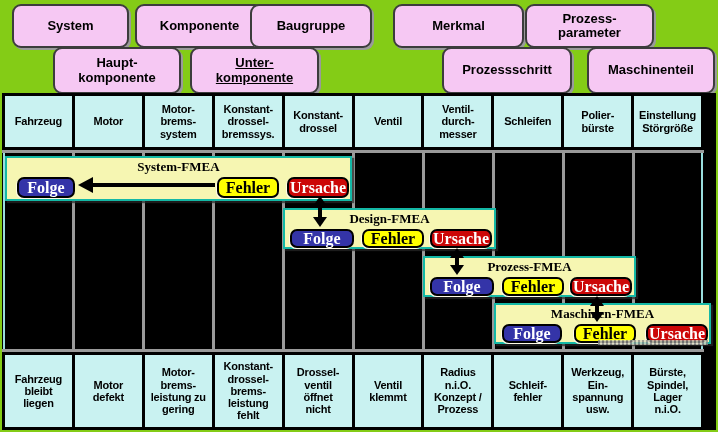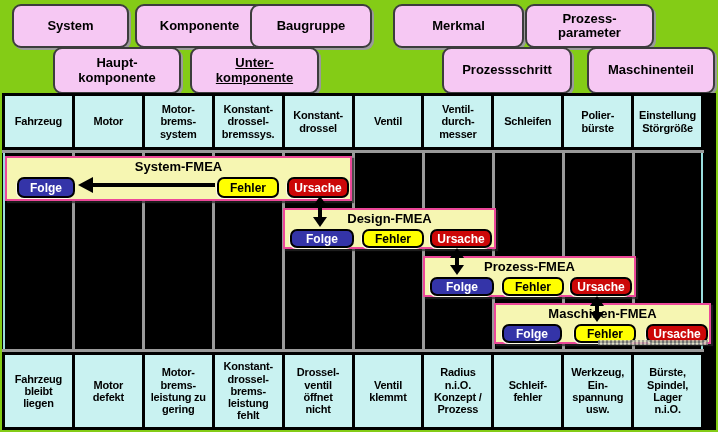--- a/index.html
+++ b/index.html
@@ -28,30 +28,30 @@
   .cell{
     flex:1;background:#c9f2f1;display:flex;align-items:center;justify-content:center;
     text-align:center;font-weight:bold;font-size:11px;line-height:1.12;
     white-space:pre-line;color:#000;letter-spacing:-0.2px;
   }
   .gray-line{position:absolute;left:0;width:702px;height:3px;background:#9a9a9a;}
   .vdiv{position:absolute;top:60px;height:196px;width:3px;background:#9a9a9a;}
   .cyan-sliver{position:absolute;top:60px;height:196px;width:2px;background:#9adede;}
   
   .band{
-    position:absolute;background:#f6f6b2;border:2px solid #ec4899;
-    box-shadow:2px 2px 1px rgba(40,40,40,.7);box-sizing:border-box;z-index:4;
+    position:absolute;background:#f6f6b2;border:2px solid #14b8a6;
+    box-shadow:2px 2px 1px rgba(40,40,40,.7);box-sizing:border-box;z-index:4;font-family:Liberation Serif, serif;
   }
   .band-title{
     position:absolute;top:1px;left:0;width:100%;text-align:center;
     font-weight:bold;font-size:13px;color:#000;
   }
   .tag{
     position:absolute;display:flex;align-items:center;justify-content:center;
-    border:2px solid #000;border-radius:7px;font-weight:bold;font-size:12px;
+    border:2px solid #000;border-radius:7px;font-weight:bold;font-size:16px;
     box-sizing:border-box;box-shadow:-1px 1px 0 #fffbe6;
   }
   .tag.folge{background:#3434a8;color:#fff;}
   .tag.fehler{background:#ffff00;color:#000;}
   .tag.ursache{background:#cc0707;color:#fff;}
   
   .arrow-part{position:absolute;z-index:6;}
   .hshaft{background:#000;height:4px;}
   .vshaft{background:#000;width:4px;}
   .tri-left{width:0;height:0;border-top:8px solid transparent;border-bottom:8px solid transparent;border-right:15px solid #000;}

